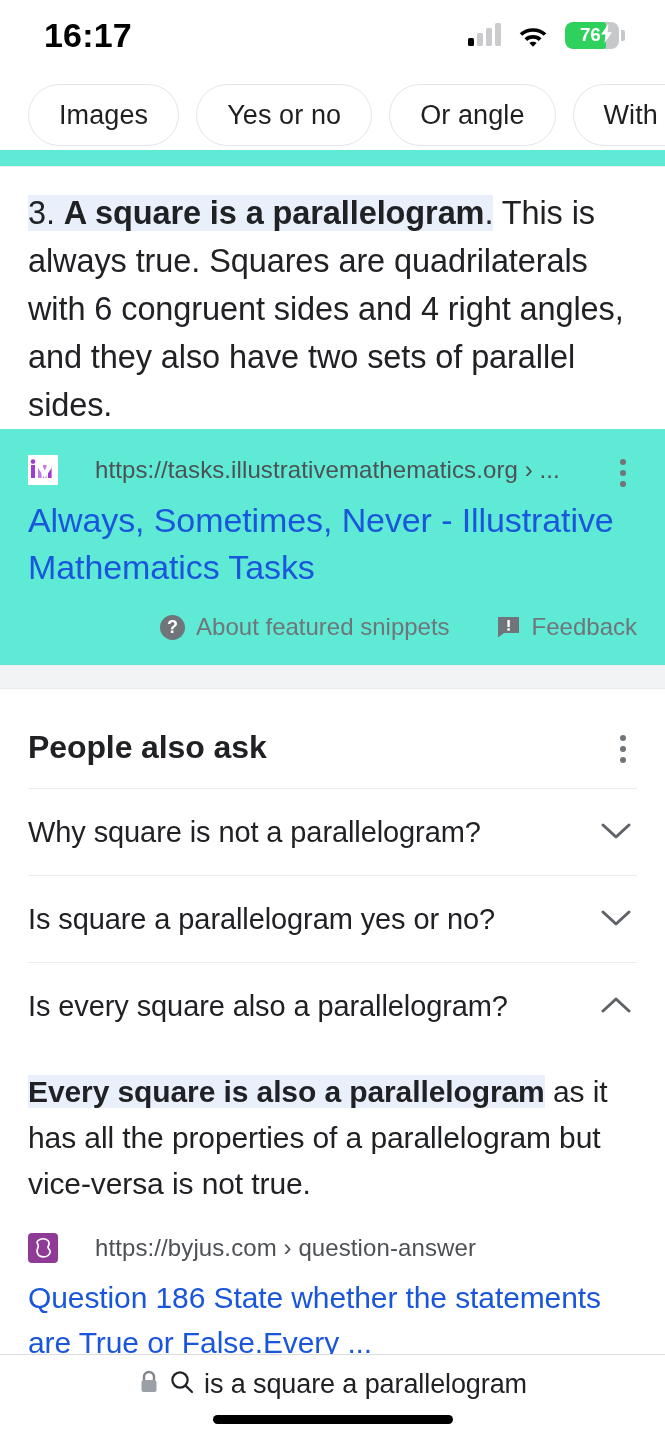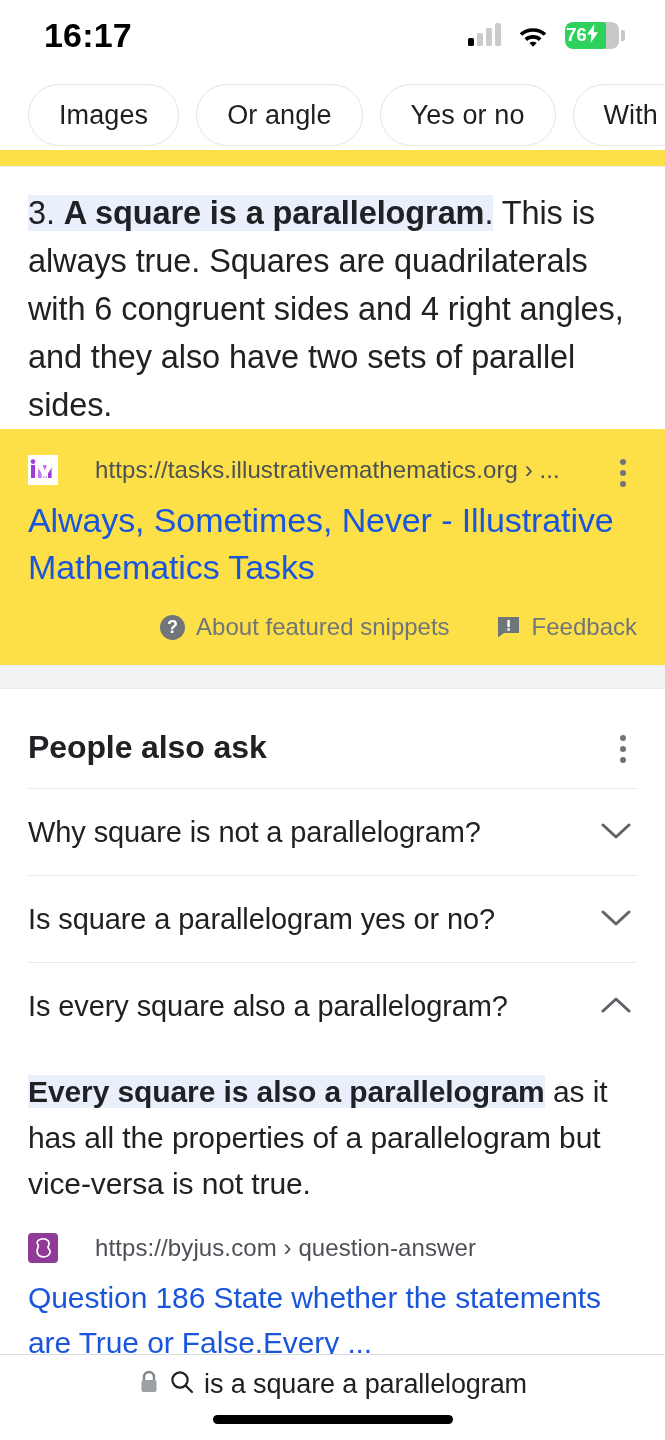--- a/index.html
+++ b/index.html
@@ -6,21 +6,21 @@
   html, body {
     margin: 0; padding: 0;
     width: 665px; height: 1440px;
     background: #ffffff;
     font-family: "Liberation Sans", sans-serif;
     overflow: hidden;
   }
   #screen {
     position: relative;
     width: 665px; height: 1440px;
-    background: #fde047;
+    background: #5eead4;
     overflow: hidden;
   }
 
   
   .statusbar {
     position: relative;
     height: 70px;
     display: flex;
     align-items: center;
     justify-content: space-between;
@@ -60,21 +60,21 @@
     position: absolute; left: 0; top: 0; bottom: 0;
     width: 76%;
     background: #2fd15d;
     border-radius: 8px 3px 3px 8px;
   }
   .battery .pct {
     position: relative;
     color: #ffffff;
     font-size: 19px;
     font-weight: 700;
-    padding-left: 1px;
+    padding-left: 15px;
     letter-spacing: -0.3px;
     z-index: 2;
   }
   .battery .bolt {
     position: relative;
     z-index: 2;
     margin-left: -1px;
   }
   .battery-cap {
     width: 4px; height: 11px;
@@ -385,24 +385,24 @@
 
   <div class="searchbar-remnant"></div>
   <div class="searchbar-mask"></div>
 
   <div>
     <div class="chips-row">
       <div class="chip">
         <span>Images</span>
       </div>
       <div class="chip">
+        <span>Yes or no</span>
+      </div>
+      <div class="chip">
         <span>Or angle</span>
-      </div>
-      <div class="chip">
-        <span>Yes or no</span>
       </div>
       <div class="chip">
         <span>With equal sides</span>
       </div>
     </div>
     <div class="chips-divider"></div>
   </div>
 
   <div class="snippet">
     <div class="snippet-text">

